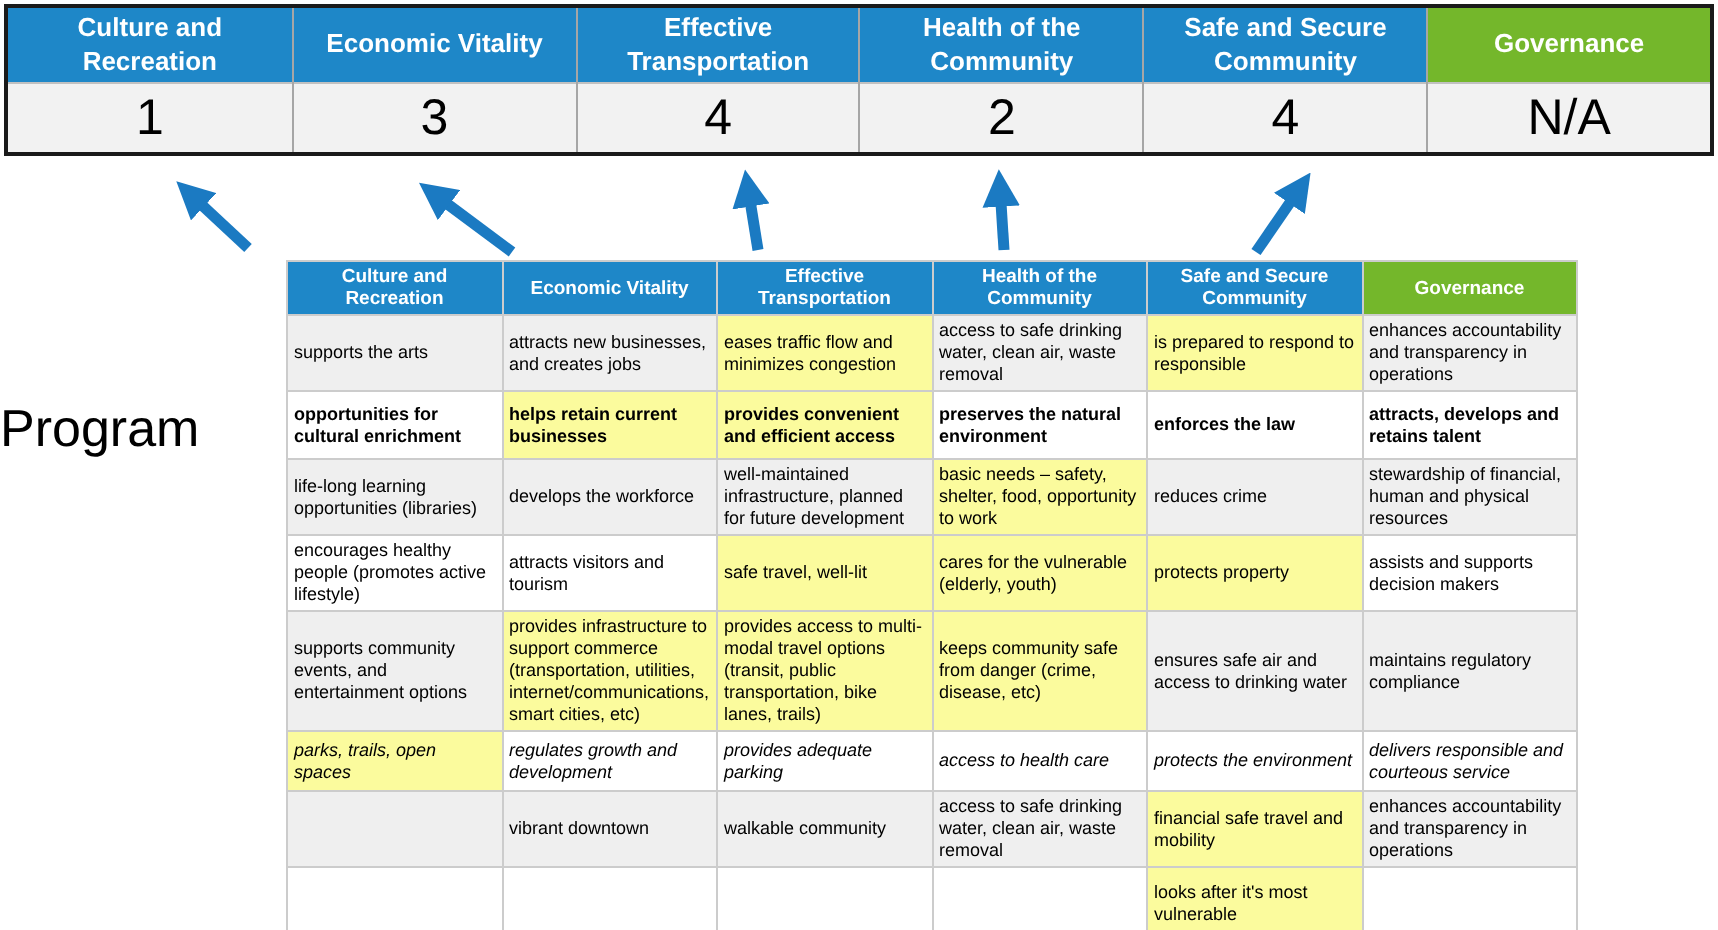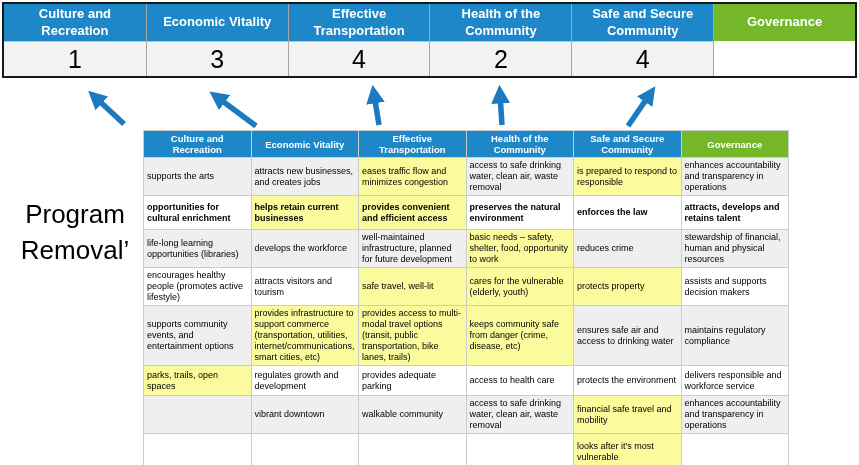--- a/index.html
+++ b/index.html
@@ -15,37 +15,37 @@
            line-height:1.25;display:flex;align-items:center;justify-content:center;
            text-align:center;padding:1px 6px;box-sizing:border-box;}
   .sb-col.gov .sb-head{background:#74B72B;}
   .sb-score{height:34px;background:#F2F2F2;font-size:25px;display:flex;align-items:center;
             justify-content:center;border-top:1px solid rgba(0,0,0,0.2);}
 
   
   .arrow-layer{position:absolute;left:0;top:0;width:859px;height:465px;pointer-events:none;}
 
   
-  .program-label{position:absolute;left:0;top:196px;width:150px;text-align:center;
+  .program-label{position:absolute;left:0;top:196px;width:150px;
                  font-size:26px;line-height:36px;color:#000;}
 
   
   table.matrix{position:absolute;left:143px;top:130px;width:646px;border-collapse:collapse;
                table-layout:fixed;}
   table.matrix th{background:#1E87C8;color:#fff;font-weight:bold;font-size:9.5px;
                   line-height:11px;text-align:center;vertical-align:middle;height:24px;
                   padding:1px 2px;border:1px solid #cccccc;}
   table.matrix th.gov{background:#74B72B;}
   table.matrix td{font-size:9px;line-height:11px;text-align:left;vertical-align:middle;
                   padding:2px 3px;border:1px solid #cccccc;box-sizing:border-box;
                   overflow:hidden;background:#fff;}
   tr.odd td{background:#EFEFEF;}
   table.matrix td.hl{background:#FBFB9D !important;}
   tr.r1{height:38px;} tr.r2{height:34px;font-weight:bold;} tr.r3{height:38px;} tr.r4{height:28px;}
-  tr.r5{height:60px;} tr.r6{height:30px;} tr.r7{height:38px;} tr.r8{height:36px;}
+  tr.r5{height:60px;} tr.r6{height:30px;font-style:italic;} tr.r7{height:38px;} tr.r8{height:36px;}
 </style>
 </head>
 <body>
 
 <div class="slide">
 
   <div class="scoreboard">
     <div class="sb-col">
       <div class="sb-head">Culture and Recreation</div>
       <div class="sb-score">1</div>
@@ -61,39 +61,39 @@
     <div class="sb-col">
       <div class="sb-head">Health of the Community</div>
       <div class="sb-score">2</div>
     </div>
     <div class="sb-col">
       <div class="sb-head">Safe and Secure Community</div>
       <div class="sb-score">4</div>
     </div>
     <div class="sb-col gov">
       <div class="sb-head">Governance</div>
+      <div class="sb-score">N/A</div>
     </div>
   </div>
 
   <svg class="arrow-layer" width="859" height="465" viewBox="0 0 859 465">
     <defs>
       <marker id="ah" markerWidth="3.4" markerHeight="3.4" refX="1.7" refY="1.7" orient="auto">
         <path d="M0,0 L3.4,1.7 L0,3.4 z" fill="#1B7AC2"></path>
       </marker>
     </defs>
     <line x1="124" y1="124" x2="95" y2="97" stroke="#1B7AC2" stroke-width="5.5" marker-end="url(#ah)"></line>
     <line x1="256" y1="126" x2="217" y2="97" stroke="#1B7AC2" stroke-width="5.5" marker-end="url(#ah)"></line>
     <line x1="379" y1="125" x2="374" y2="94" stroke="#1B7AC2" stroke-width="5.5" marker-end="url(#ah)"></line>
     <line x1="502" y1="125" x2="500" y2="94" stroke="#1B7AC2" stroke-width="5.5" marker-end="url(#ah)"></line>
     <line x1="628" y1="126" x2="650" y2="94" stroke="#1B7AC2" stroke-width="5.5" marker-end="url(#ah)"></line>
   </svg>
 
   <div class="program-label">
     <div>Program</div>
-    <div>Removal’</div>
   </div>
 
   <table class="matrix">
     <thead>
       <tr>
         <th>Culture and Recreation</th>
         <th>Economic Vitality</th>
         <th>Effective Transportation</th>
         <th>Health of the Community</th>
         <th>Safe and Secure Community</th>
@@ -140,21 +140,21 @@
         <td class="hl">keeps community safe from danger (crime, disease, etc)</td>
         <td>ensures safe air and access to drinking water</td>
         <td>maintains regulatory compliance</td>
       </tr>
       <tr class="r6">
         <td class="hl">parks, trails, open spaces</td>
         <td>regulates growth and development</td>
         <td>provides adequate parking</td>
         <td>access to health care</td>
         <td>protects the environment</td>
-        <td>delivers responsible and workforce service</td>
+        <td>delivers responsible and courteous service</td>
       </tr>
       <tr class="r7 odd">
         <td></td>
         <td>vibrant downtown</td>
         <td>walkable community</td>
         <td>access to safe drinking water, clean air, waste removal</td>
         <td class="hl">financial safe travel and mobility</td>
         <td>enhances accountability and transparency in operations</td>
       </tr>
       <tr class="r8">

